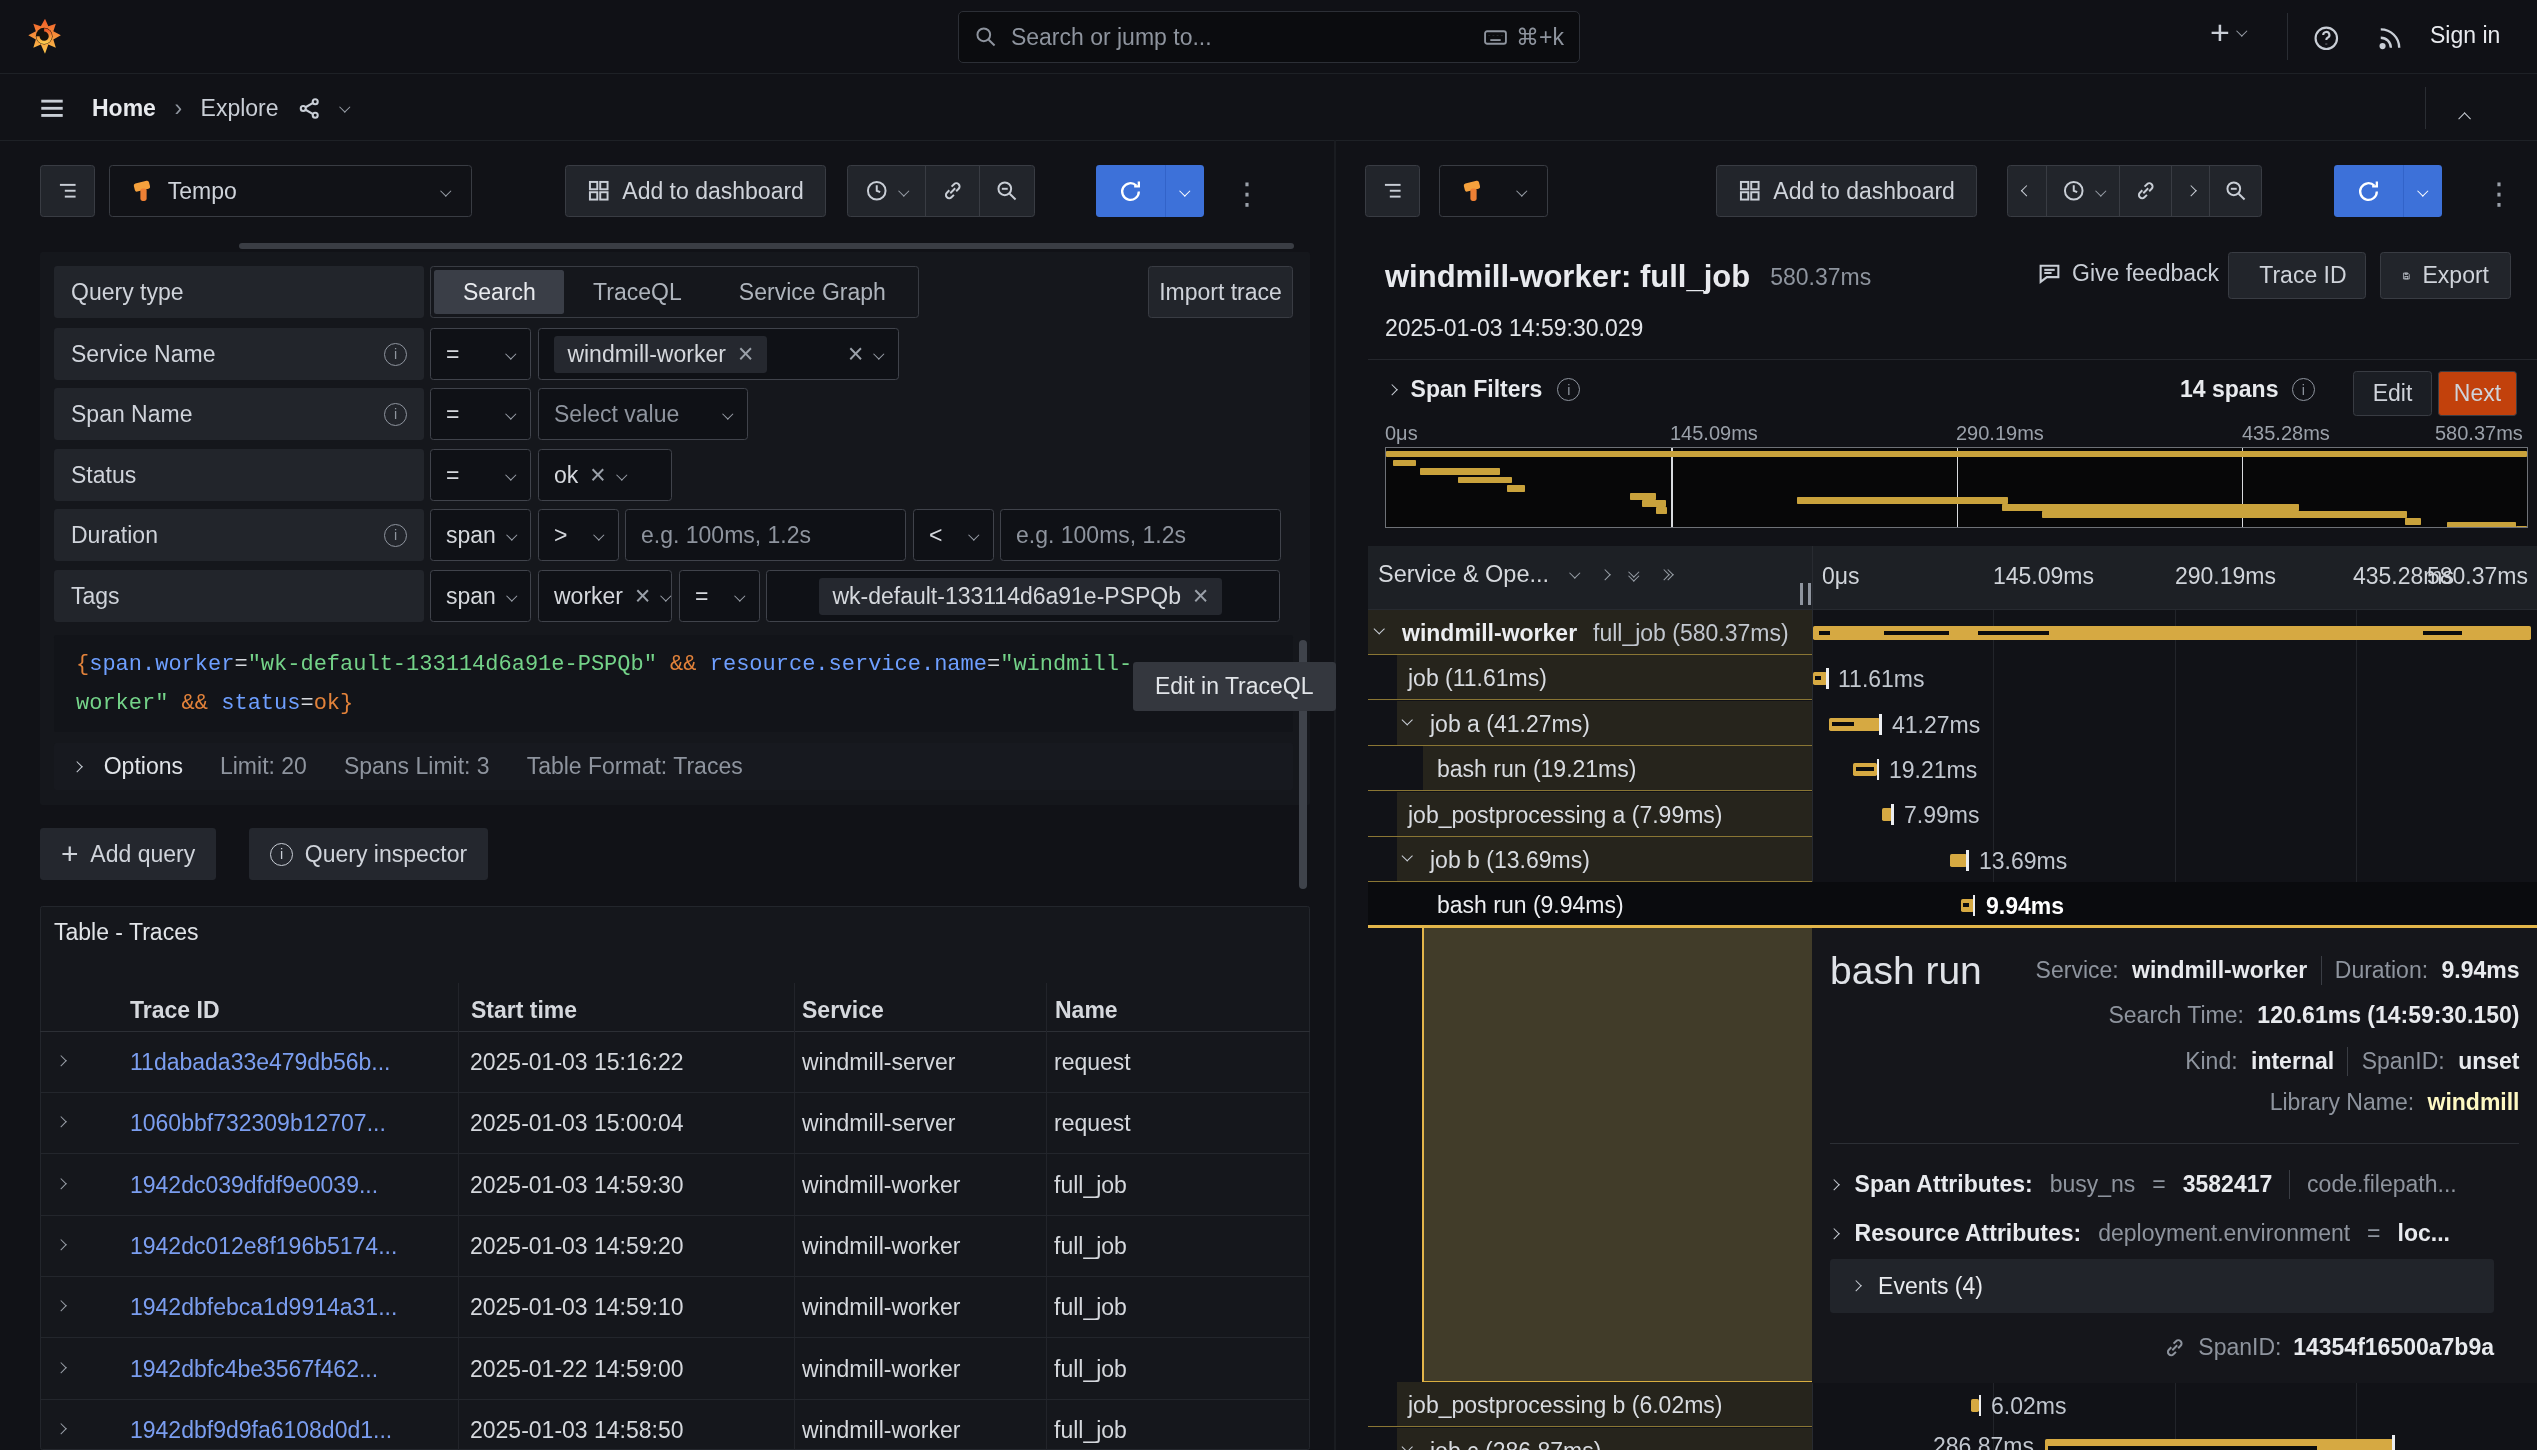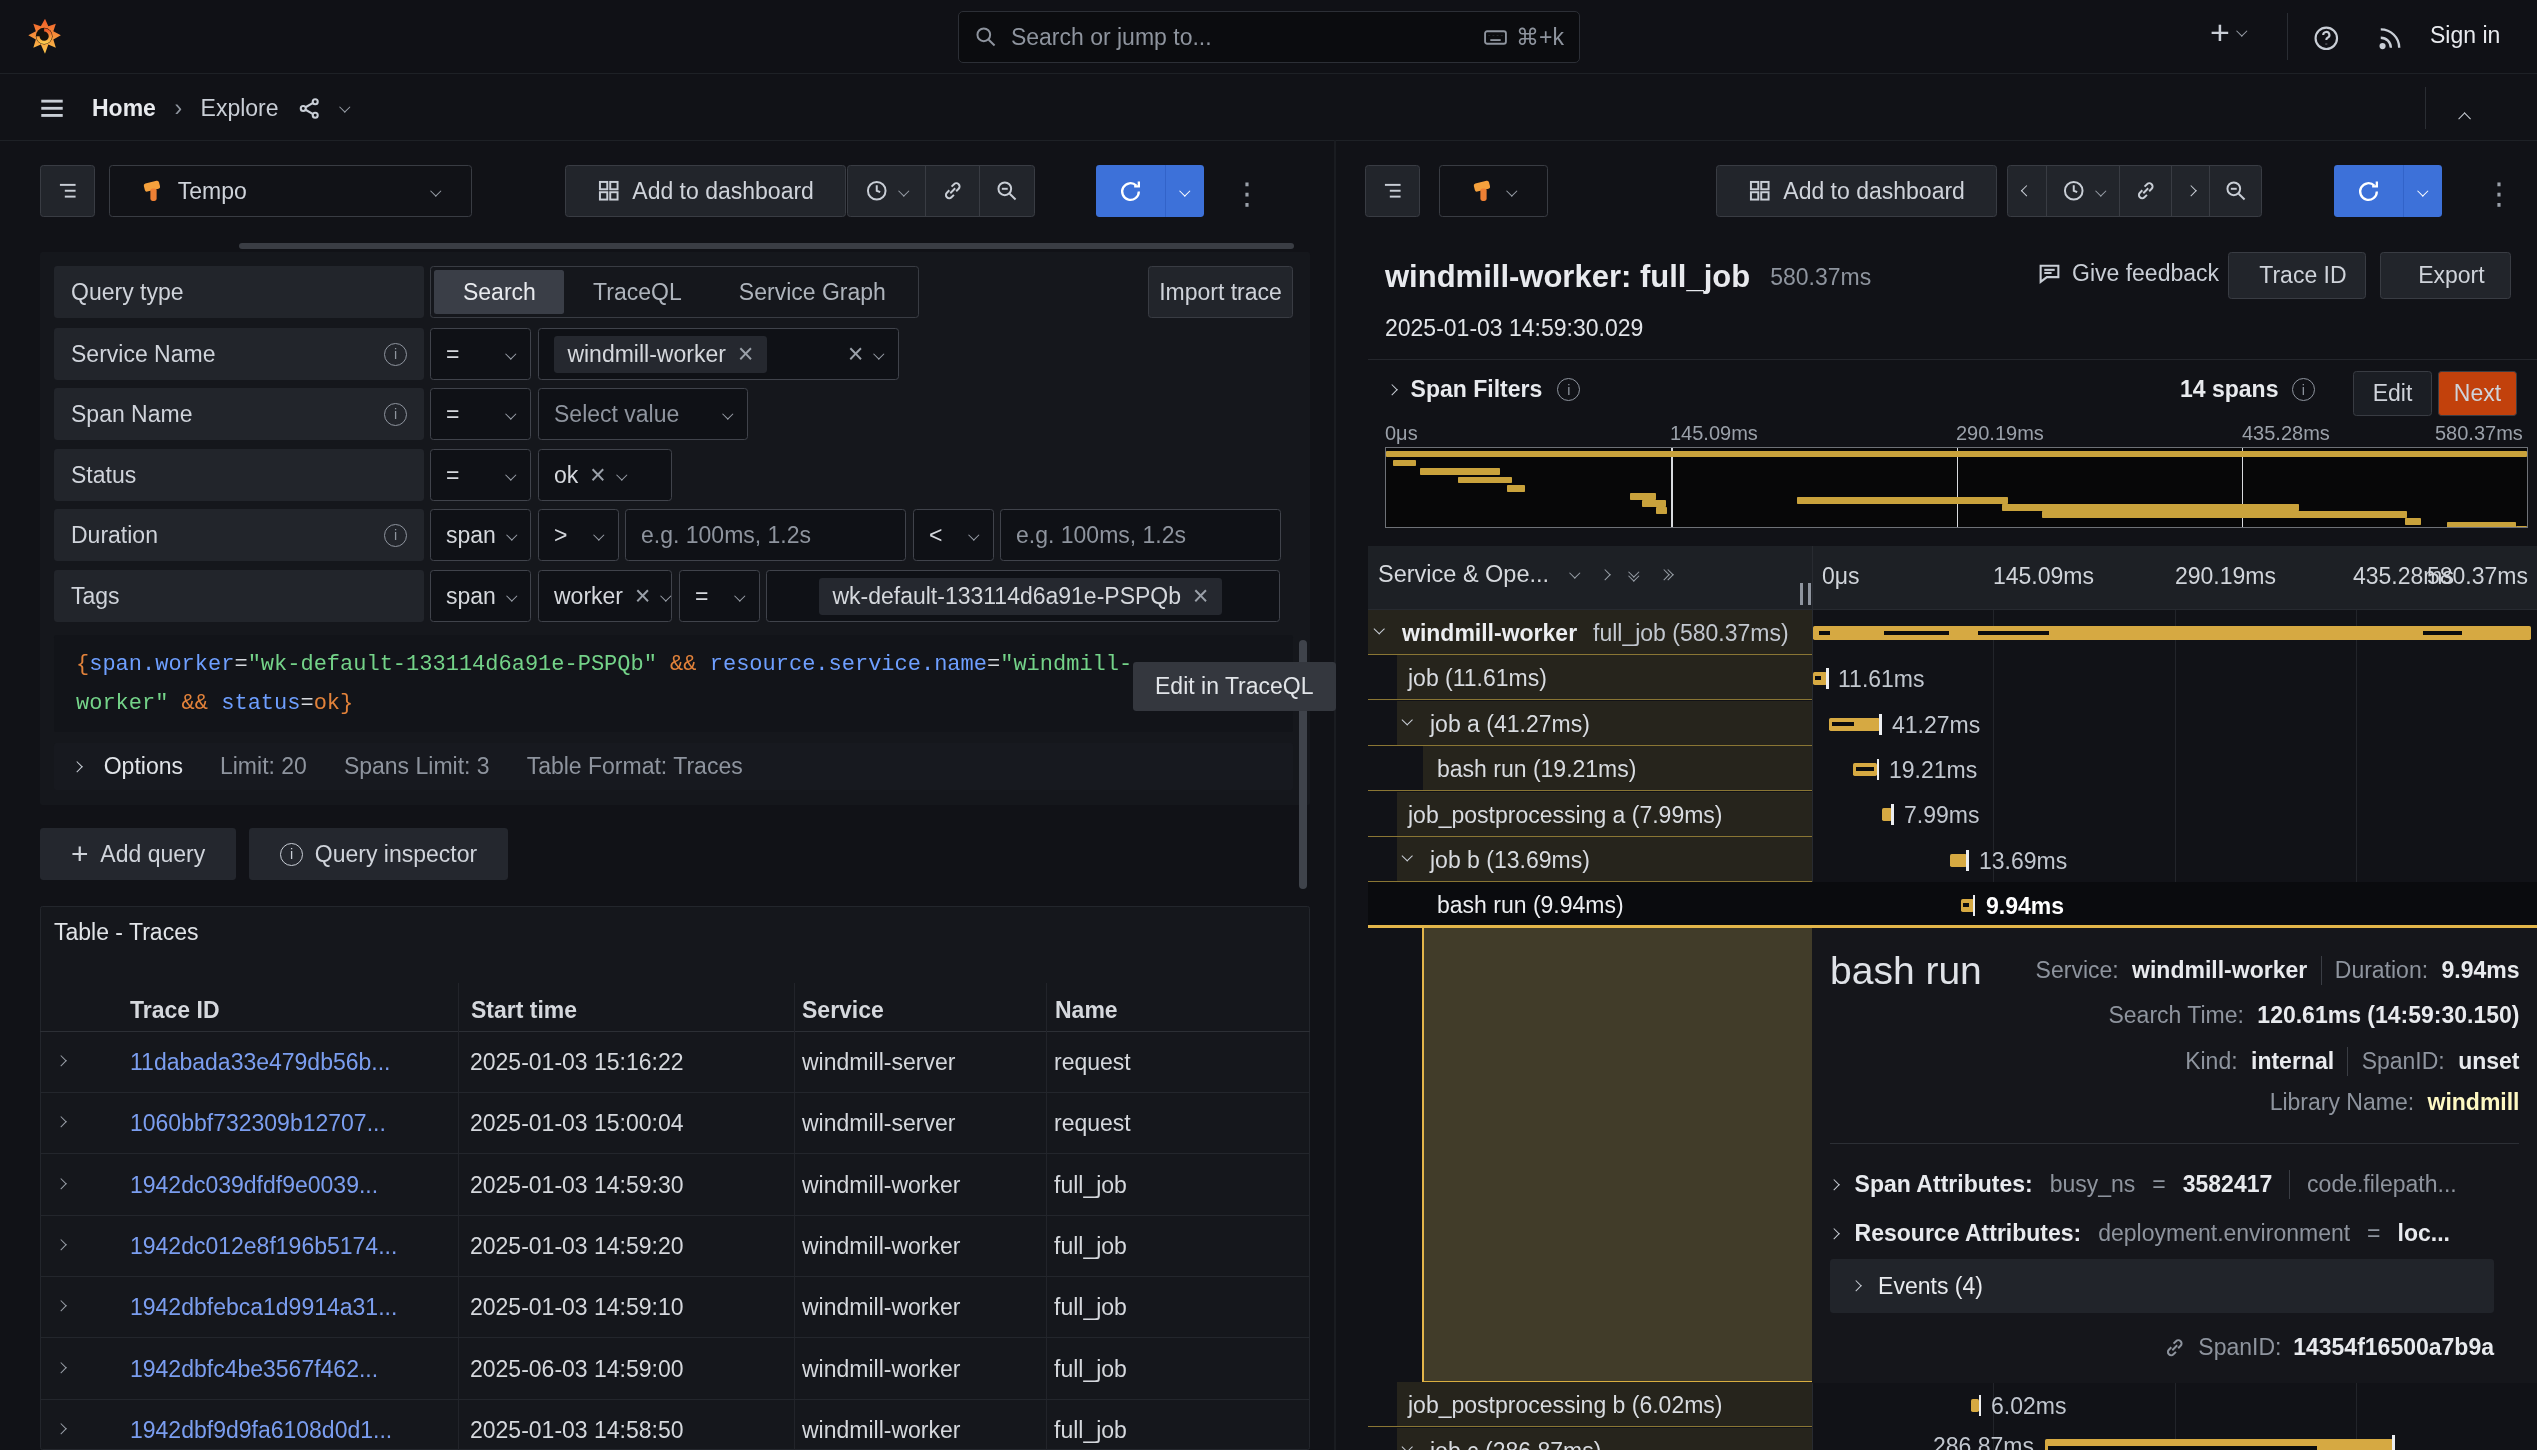--- a/index.html
+++ b/index.html
@@ -10,21 +10,21 @@
 .flex{display:flex;align-items:center}
 svg{display:block}
 
 .topnav{position:absolute;left:0;top:0;width:2538px;height:74px;background:#101116;border-bottom:0.8px solid #1e2126}
 .searchbox{position:absolute;left:958px;top:11px;width:622px;height:52px;background:#0b0c0f;
   border:0.8px solid #2c2f36;border-radius:5px;display:flex;align-items:center;gap:13.4px;padding:0 15px;color:#8e949e}
 .kbd{display:flex;align-items:center;gap:8.4px;margin-left:auto;color:#8e949e}
 .breadbar{position:absolute;left:0;top:75px;width:2538px;height:66px;background:#111217;border-bottom:0.8px solid #1e2126}
 
 .btn{display:flex;align-items:center;justify-content:center;gap:11.8px;background:#22252b;
-  border:0.8px solid #393c43;border-radius:3.4px;color:#cfd3da;height:52px;padding:0 31px;white-space:nowrap}
+  border:0.8px solid #393c43;border-radius:3.4px;color:#cfd3da;height:52px;padding:0 21px;white-space:nowrap}
 .btn-blue{background:#3d71d9;border:none;color:#fff}
 .inputbox{background:#0f1116;border:0.8px solid #40434b;border-radius:3.4px;height:52px;display:flex;align-items:center;gap:11.8px;padding:0 15px}
 .labelbox{background:#22252b;border-radius:3.4px;height:52px;display:flex;align-items:center;padding:0 17px;color:#cfd3da}
 .chip{background:#25282f;border-radius:3.4px;height:37px;display:inline-flex;align-items:center;gap:11.8px;padding:0 13.4px;color:#d5d8dd}
 .chev{display:inline-block;width:9.2px;height:9.2px;border-right:1.7px solid #9aa0a9;border-bottom:1.7px solid #9aa0a9;transform:rotate(45deg);flex:none}
 .chev.sm{width:7.6px;height:7.6px}
 .chev.up{transform:rotate(-135deg)}
 .chev.right{transform:rotate(-45deg)}
 .chev.lft{transform:rotate(135deg)}
 .chev.lite{border-color:#c9ced6}
@@ -455,21 +455,21 @@
   <div class="trow" style="top:1277px">
     <span class="tcell chev sm right" style="left:17px;top:25px"></span>
     <span class="tcell tlink" style="left:90px">1942dbfebca1d9914a31...</span>
     <span class="tcell" style="left:430px">2025-01-03 14:59:10</span>
     <span class="tcell" style="left:762px">windmill-worker</span>
     <span class="tcell" style="left:1014px">full_job</span>
   </div>
   <div class="trow" style="top:1339px">
     <span class="tcell chev sm right" style="left:17px;top:25px"></span>
     <span class="tcell tlink" style="left:90px">1942dbfc4be3567f462...</span>
-    <span class="tcell" style="left:430px">2025-06-03 14:59:00</span>
+    <span class="tcell" style="left:430px">2025-01-22 14:59:00</span>
     <span class="tcell" style="left:762px">windmill-worker</span>
     <span class="tcell" style="left:1014px">full_job</span>
   </div>
   <div class="trow" style="top:1400px;border-bottom:none">
     <span class="tcell chev sm right" style="left:17px;top:25px"></span>
     <span class="tcell tlink" style="left:90px">1942dbf9d9fa6108d0d1...</span>
     <span class="tcell" style="left:430px">2025-01-03 14:58:50</span>
     <span class="tcell" style="left:762px">windmill-worker</span>
     <span class="tcell" style="left:1014px">full_job</span>
   </div>

